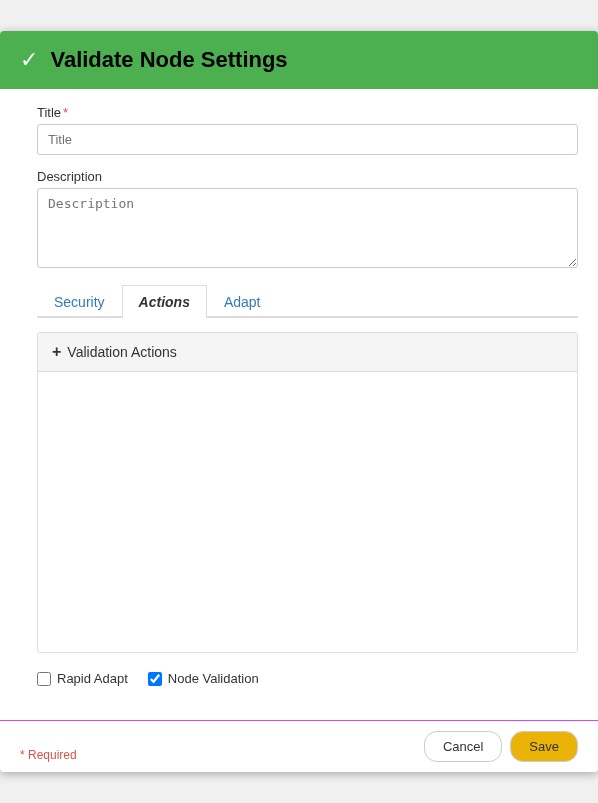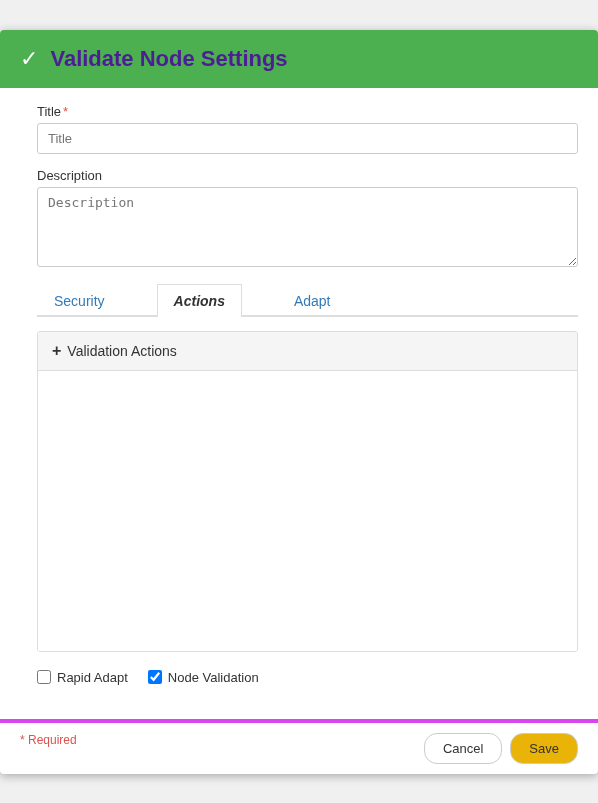--- a/index.html
+++ b/index.html
@@ -25,21 +25,21 @@
       display: flex;
       align-items: center;
       gap: 12px;
     }
     .modal-header .check-icon {
       color: #fff;
       font-size: 22px;
       line-height: 1;
     }
     .modal-header h1 {
-      color: #4c1d95;
+      color: #000000;
       font-size: 22px;
       font-weight: bold;
     }
     .modal-body {
       padding: 16px 20px;
       margin-left: 17px;
     }
     .form-group {
       margin-bottom: 14px;
     }
@@ -64,21 +64,20 @@
       outline: none;
     }
     .form-group textarea {
       resize: vertical;
       height: 80px;
     }
     .tabs {
       display: flex;
       border-bottom: 2px solid #ddd;
       margin-bottom: 14px;
-      gap: 35px;
     }
     .tab {
       padding: 8px 16px;
       cursor: pointer;
       font-size: 14px;
       color: #337ab7;
       border: 1px solid transparent;
       border-bottom: none;
       margin-bottom: -2px;
       background: transparent;
@@ -132,22 +131,22 @@
     }
     .checkbox-item input[type="checkbox"] {
       width: 14px;
       height: 14px;
       cursor: pointer;
     }
     .modal-footer {
       padding: 10px 20px;
       display: flex;
       justify-content: space-between;
-      align-items: flex-start;
-      border-top: 4px solid #d946ef;
+      align-items: flex-end;
+      border-top: 1px solid #d946ef;
     }
     .required-note {
       font-size: 12px;
       color: #d9534f;
     }
     .footer-buttons {
       display: flex;
       gap: 8px;
     }
     .btn {

